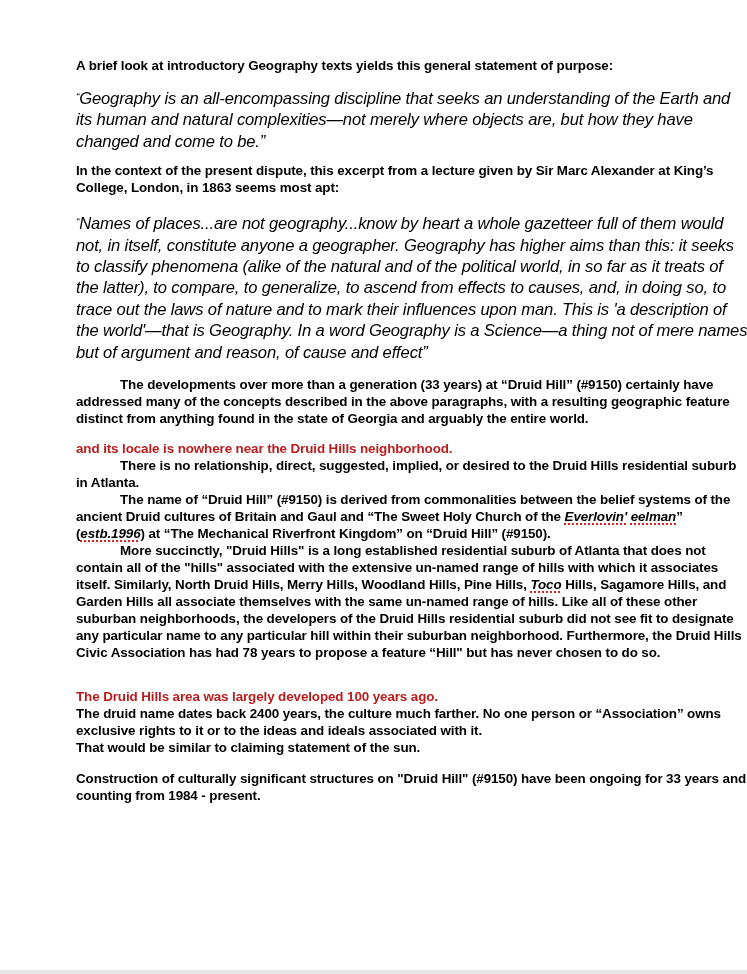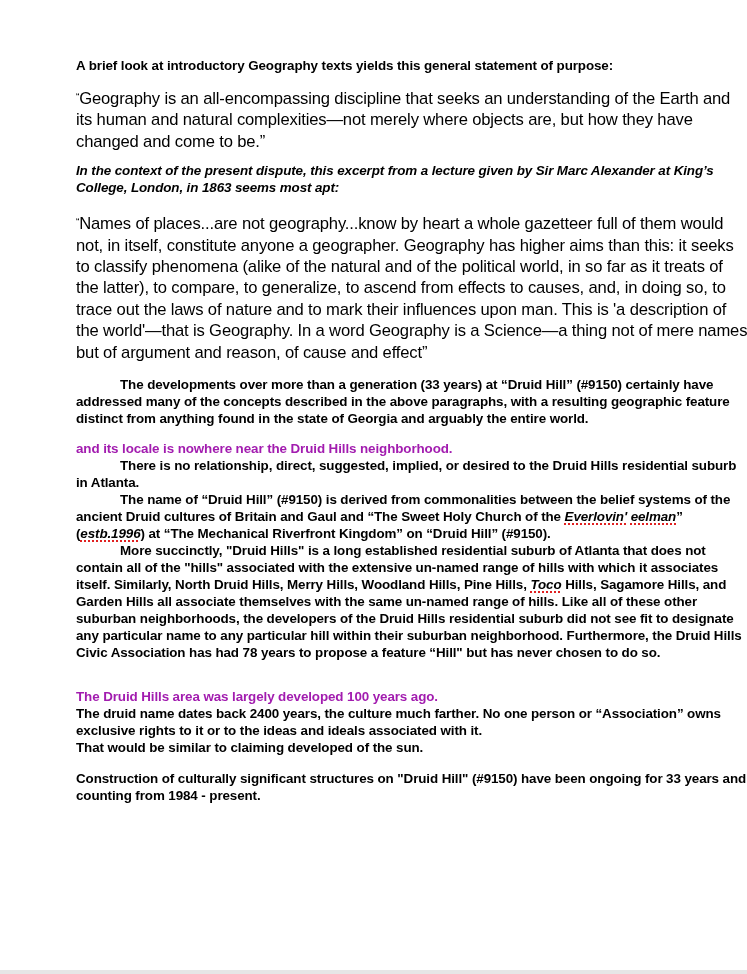--- a/index.html
+++ b/index.html
@@ -17,33 +17,33 @@
     position: absolute; left: 52px; top: 57px; width: 672px;
     color: #000000;
   }
   .bold {
     font-family: "Liberation Sans", sans-serif;
     font-weight: bold; font-size: 13.4px; line-height: 17px;
     margin: 0; letter-spacing: -0.1px;
   }
   .quote {
     font-family: "Liberation Sans", sans-serif;
-    font-size: 16.6px; line-height: 21.4px;
+    font-style: italic; font-size: 16.6px; line-height: 21.4px;
     margin: 0; letter-spacing: -0.15px;
   }
   .qmark { font-size: 10px; vertical-align: 3px; }
-  .red { color: #a21caf; }
+  .red { color: #b91c1c; }
   .indent { text-indent: 44px; }
   .spell {
     text-decoration: underline dotted #e02020;
     text-decoration-thickness: 2px; text-underline-offset: 2px; font-style: italic;
   }
   .intro { margin-top: 0; }
   .q1 { margin-top: 13px; }
-  .ctx { margin-top: 10px; font-style: italic; }
+  .ctx { margin-top: 10px; }
   .q2 { margin-top: 16px; }
   .dev { margin-top: 13px; }
   .h-red-1 { margin-top: 13px; }
   .h-red-2 { margin-top: 17px; }
   .h-red-3 { margin-top: 27px; }
   .final { margin-top: 14px; }
 </style>
 </head>
 <body>
 
@@ -61,19 +61,19 @@
     <p class="bold indent dev">The developments over more than a generation (33 years) at “Druid Hill” (#9150) certainly have addressed many of the concepts described in the above paragraphs, with a resulting geographic feature distinct from anything found in the state of Georgia and arguably the entire world.</p>
 
     <p class="bold red h-red-1">and its locale is nowhere near the Druid Hills neighborhood.</p>
     <p class="bold indent">There is no relationship, direct, suggested, implied, or desired to the Druid Hills residential suburb in Atlanta.</p>
     <p class="bold indent"><span>The name of “Druid Hill” (#9150) is derived from commonalities between the belief systems of the ancient Druid cultures of Britain and Gaul and “The Sweet Holy Church of the </span><span class="spell">Everlovin'</span><span> </span><span class="spell">eelman</span><span>” (</span><span class="spell">estb.1996</span><span>) at “The Mechanical Riverfront Kingdom” on “Druid Hill” (#9150).</span></p>
 
     <p class="bold indent"><span>More succinctly, "Druid Hills" is a long established residential suburb of Atlanta that does not contain all of the "hills" associated with the extensive un-named range of hills with which it associates itself. Similarly, North Druid Hills, Merry Hills, Woodland Hills, Pine Hills, </span><span class="spell">Toco</span><span> Hills, Sagamore Hills, and Garden Hills all associate themselves with the same un-named range of hills. Like all of these other suburban neighborhoods, the developers of the Druid Hills residential suburb did not see fit to designate any particular name to any particular hill within their suburban neighborhood. Furthermore, the Druid Hills Civic Association has had 78 years to propose a feature “Hill" but has never chosen to do so.</span></p>
 
     <p class="bold red h-red-3">The Druid Hills area was largely developed 100 years ago.</p>
     <p class="bold">The druid name dates back 2400 years, the culture much farther. No one person or “Association” owns exclusive rights to it or to the ideas and ideals associated with it.</p>
-    <p class="bold">That would be similar to claiming developed of the sun.</p>
+    <p class="bold">That would be similar to claiming statement of the sun.</p>
 
     <p class="bold final">Construction of culturally significant structures on "Druid Hill" (#9150) have been ongoing for 33 years and counting from 1984 - present.</p>
 
   </div>
 </div>
 <div class="bottom-edge"></div>
 
 </body></html>

